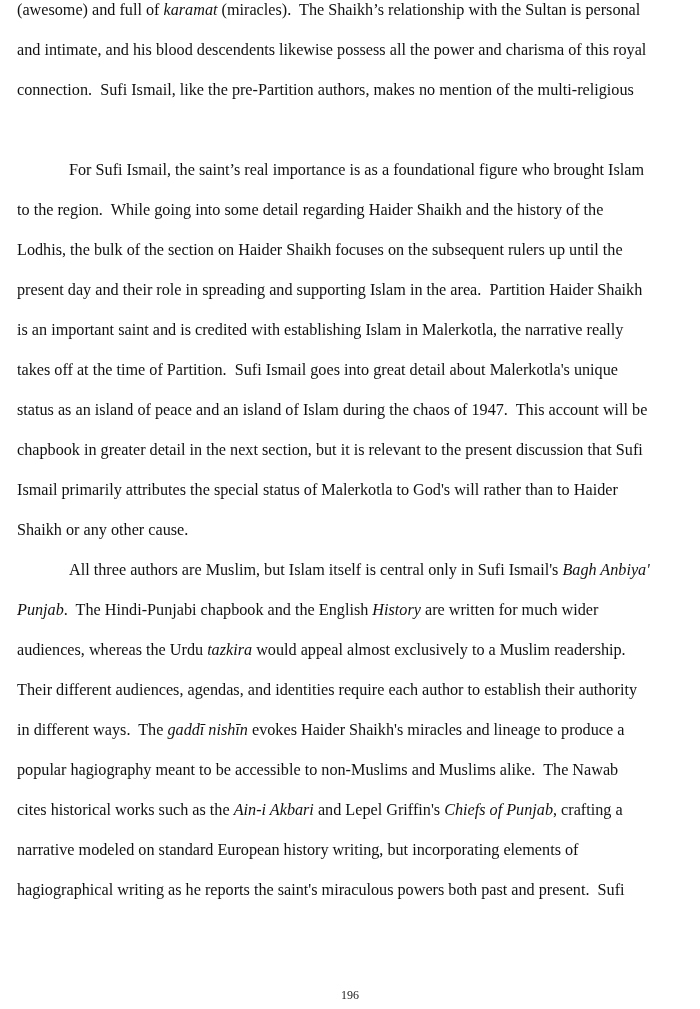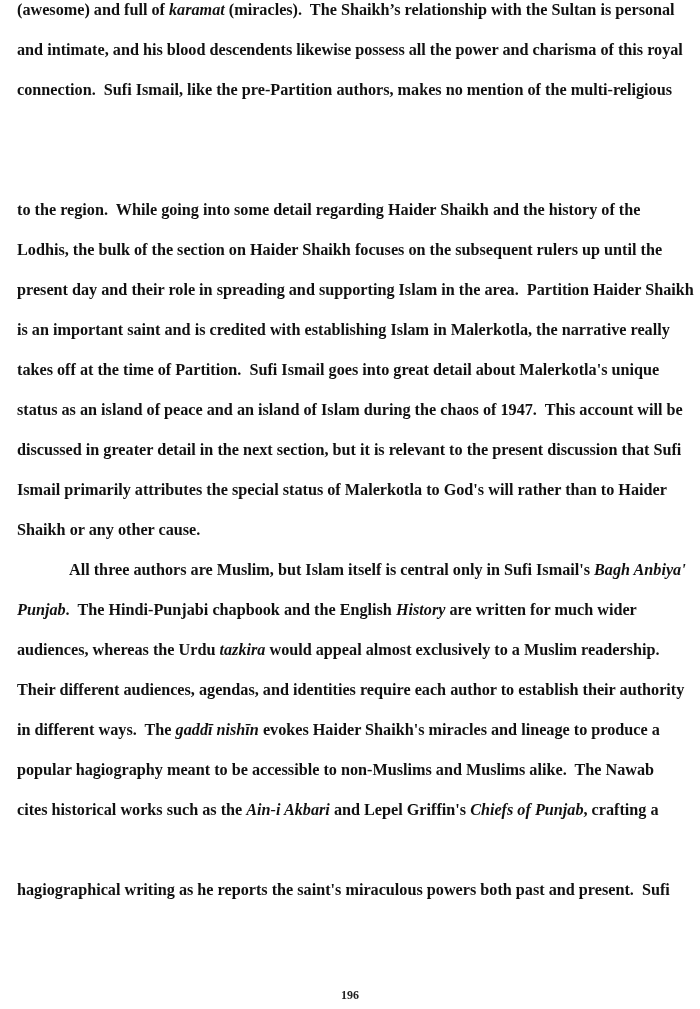--- a/index.html
+++ b/index.html
@@ -14,21 +14,20 @@
       overflow: hidden;
       font-family: "Liberation Serif", "DejaVu Serif", serif;
       color: #111111;
     }
     .page {
       position: absolute;
       left: 0;
       top: 0;
       width: 644px;
       height: 1009px;
-      font-weight: bold;
     }
     .line {
       position: absolute;
       left: 17px;
       font-size: 16.2px;
       line-height: 20px;
       white-space: nowrap;
     }
     .line.indent {
       left: 69px;
@@ -54,40 +53,43 @@
   <div class="line" style="top:0px;">
     <span class="seg">(awesome) and full of </span><span class="seg i">karamat</span><span class="seg"> (miracles).  The Shaikh’s relationship with the Sultan is personal</span>
   </div>
   <div class="line" style="top:40px;">
     <span class="seg">and intimate, and his blood descendents likewise possess all the power and charisma of this royal</span>
   </div>
   <div class="line" style="top:80px;">
     <span class="seg">connection.  Sufi Ismail, like the pre-Partition authors, makes no mention of the multi-religious</span>
   </div>
 
+  <div class="line indent" style="top:160px;">
+    <span class="seg">For Sufi Ismail, the saint’s real importance is as a foundational figure who brought Islam</span>
+  </div>
   <div class="line" style="top:200px;">
     <span class="seg">to the region.  While going into some detail regarding Haider Shaikh and the history of the</span>
   </div>
   <div class="line" style="top:240px;">
     <span class="seg">Lodhis, the bulk of the section on Haider Shaikh focuses on the subsequent rulers up until the</span>
   </div>
   <div class="line" style="top:280px;">
     <span class="seg">present day and their role in spreading and supporting Islam in the area.  Partition Haider Shaikh</span>
   </div>
   <div class="line" style="top:320px;">
     <span class="seg">is an important saint and is credited with establishing Islam in Malerkotla, the narrative really</span>
   </div>
   <div class="line" style="top:360px;">
     <span class="seg">takes off at the time of Partition.  Sufi Ismail goes into great detail about Malerkotla's unique</span>
   </div>
   <div class="line" style="top:400px;">
     <span class="seg">status as an island of peace and an island of Islam during the chaos of 1947.  This account will be</span>
   </div>
   <div class="line" style="top:440px;">
-    <span class="seg">discussed in greater detail in the next section, but it is relevant to the present discussion that Sufi</span>
+    <span class="seg">chapbook in greater detail in the next section, but it is relevant to the present discussion that Sufi</span>
   </div>
   <div class="line" style="top:480px;">
     <span class="seg">Ismail primarily attributes the special status of Malerkotla to God's will rather than to Haider</span>
   </div>
   <div class="line" style="top:520px;">
     <span class="seg">Shaikh or any other cause.</span>
   </div>
 
   <div class="line indent" style="top:560px;">
     <span class="seg">All three authors are Muslim, but Islam itself is central only in Sufi Ismail's </span><span class="seg i">Bagh Anbiya'</span>
@@ -103,18 +105,21 @@
   </div>
   <div class="line" style="top:760px;">
     <span class="seg">popular hagiography meant to be accessible to non-Muslims and Muslims alike.  The Nawab</span>
   </div>
   <div class="line" style="top:720px;">
     <span class="seg">in different ways.  The </span><span class="seg i">gaddī nishīn</span><span class="seg"> evokes Haider Shaikh's miracles and lineage to produce a</span>
   </div>
   <div class="line" style="top:800px;">
     <span class="seg">cites historical works such as the </span><span class="seg i">Ain-i Akbari</span><span class="seg"> and Lepel Griffin's </span><span class="seg i">Chiefs of Punjab</span><span class="seg">, crafting a</span>
   </div>
+  <div class="line" style="top:840px;">
+    <span class="seg">narrative modeled on standard European history writing, but incorporating elements of</span>
+  </div>
   <div class="line" style="top:880px;">
     <span class="seg">hagiographical writing as he reports the saint's miraculous powers both past and present.  Sufi</span>
   </div>
 
   <div class="page-number">196</div>
 </div>
 
 </body></html>

